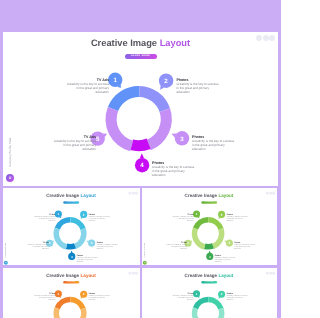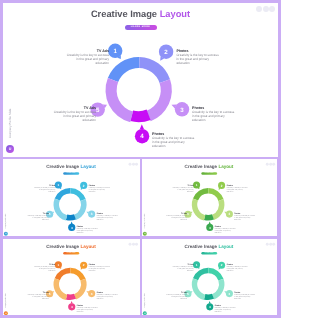--- a/index.html
+++ b/index.html
@@ -1,19 +1,19 @@
 <!DOCTYPE html>
 <html><head>
 <meta charset="utf-8">
 <style>
   html,body{margin:0;padding:0;}
   body{width:281px;height:318px;background:#fff;font-family:"Liberation Sans",sans-serif;overflow:hidden;
        -webkit-font-smoothing:antialiased;text-rendering:geometricPrecision;}
   .page{position:relative;width:281px;height:318px;background:#cbadf5;}
-  .slide{position:absolute;background:#fff;overflow:hidden;}
+  .slide{position:absolute;background:#fff;overflow:hidden;margin-top:29px;}
 
   
   .main-slide{left:3px;top:3px;width:275px;height:154px;}
   .slide-inner{position:absolute;left:0;top:0;}
   .m-title{position:absolute;left:0;top:6px;width:275px;text-align:center;font-size:9.3px;font-weight:bold;color:#56565f;}
   .m-title .accent{color:#b257e9;}
   .m-btn{position:absolute;left:50%;margin-left:-16px;top:21.5px;width:32px;height:5.2px;border-radius:2.6px;
         color:#fff;font-size:2.3px;font-weight:bold;
         display:flex;align-items:center;justify-content:center;letter-spacing:.4px;}
   .m-vtext{position:absolute;left:-11px;top:118.5px;width:36px;height:3px;transform:rotate(-90deg);

